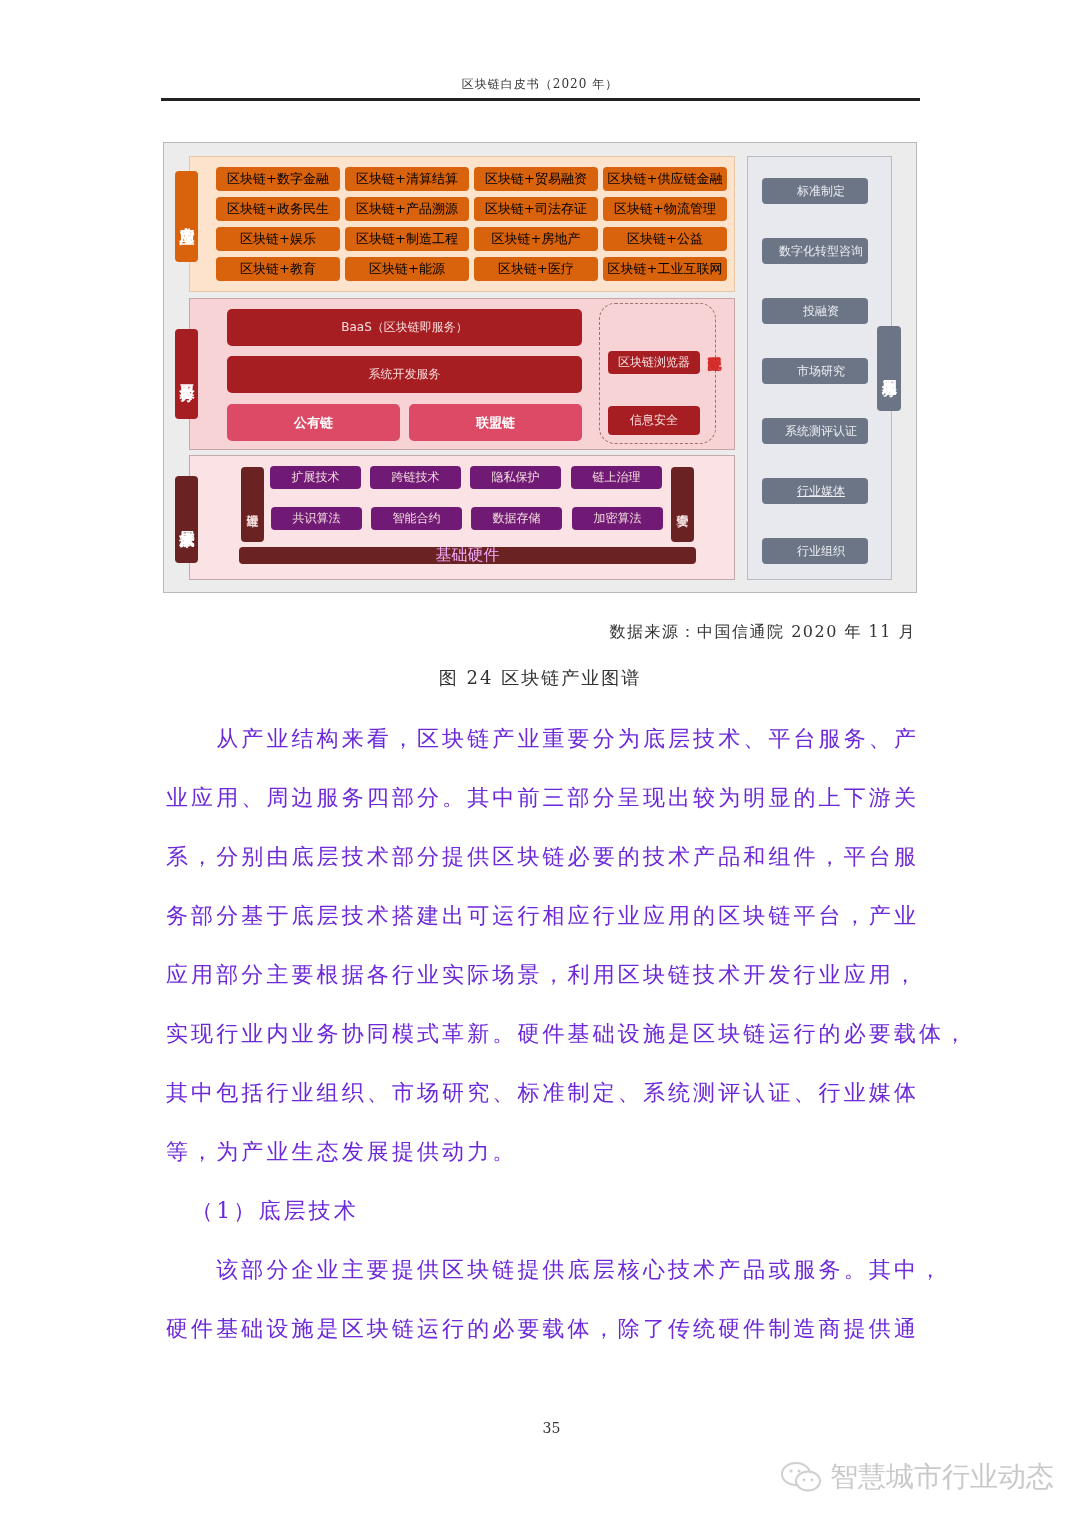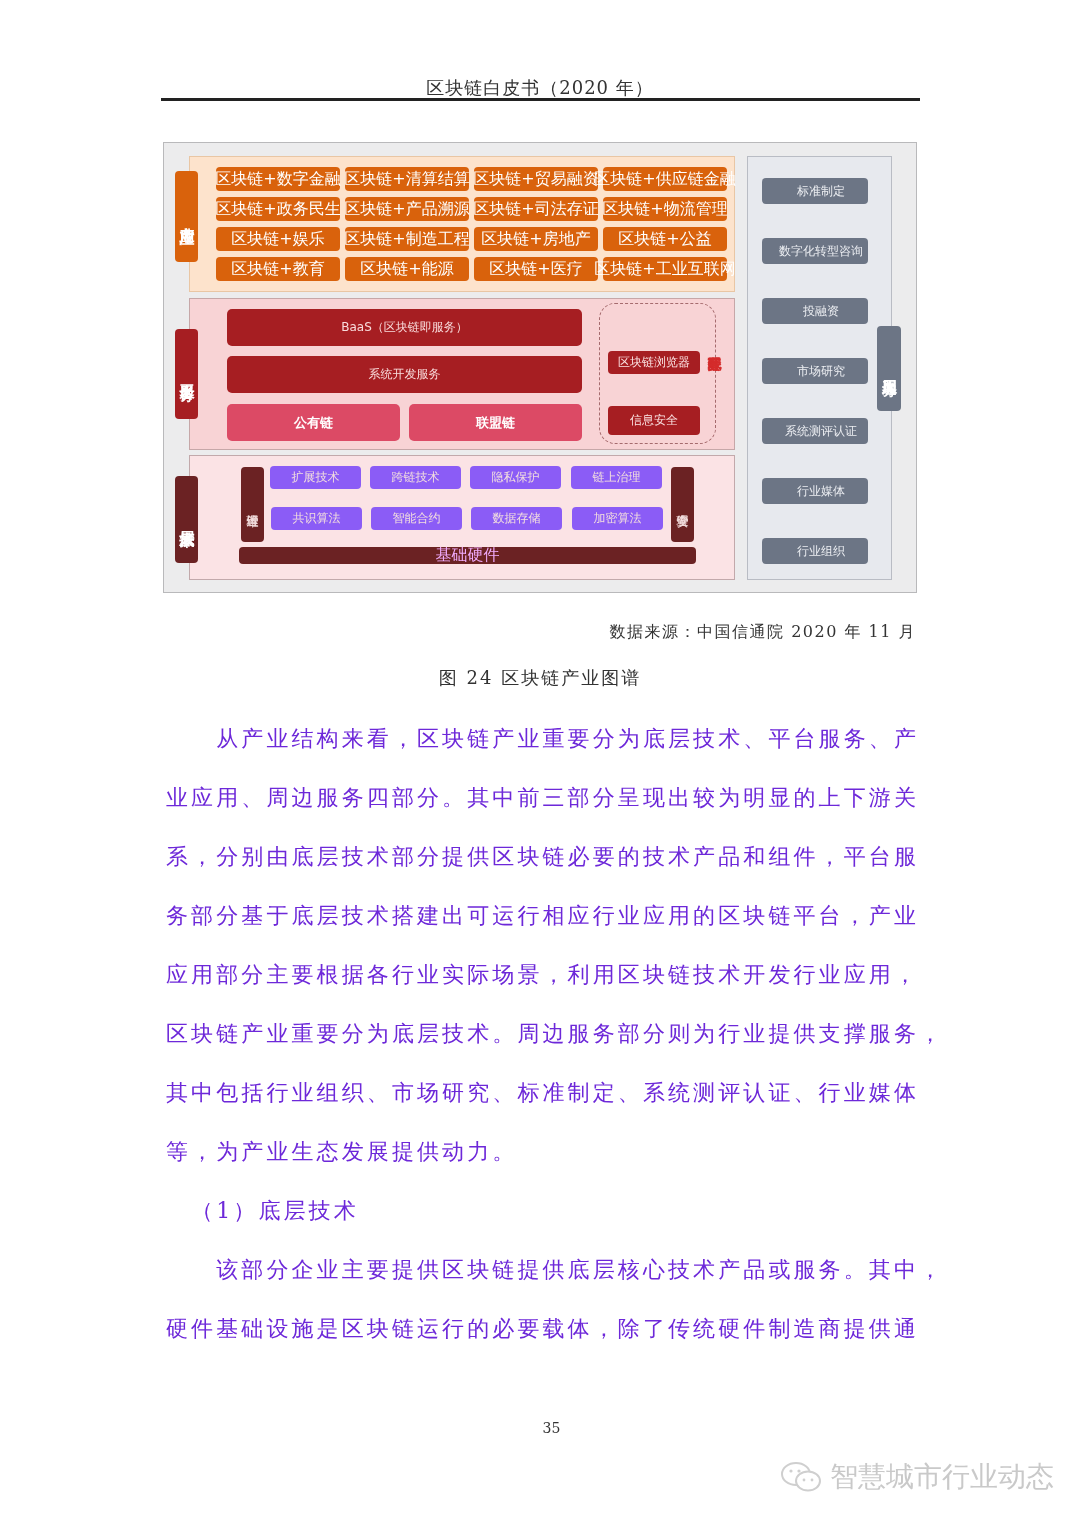--- a/index.html
+++ b/index.html
@@ -1,50 +1,50 @@
 <!DOCTYPE html>
 <html><head>
 <meta charset="utf-8">
 <style>
   * { box-sizing: border-box; margin: 0; padding: 0; }
   html, body { width: 1080px; height: 1528px; background: #ffffff; overflow: hidden; }
   body { position: relative; font-family: "DejaVu Serif", "Liberation Serif", serif; color: #222; }
 
-  .header-title { position: absolute; left: 0; width: 1080px; top: 76px; text-align: center; font-size: 18px; color: #333; letter-spacing: 1px; }
+  .header-title { position: absolute; left: 0; width: 1080px; top: 76px; text-align: center; font-size: 12px; color: #333; letter-spacing: 1px; }
   .header-rule { position: absolute; left: 161px; width: 759px; top: 98px; height: 3px; background: #222; }
 
   
   .figure { position: absolute; left: 163px; top: 142px; width: 754px; height: 451px; background: #ececed; border: 1px solid #b9b9bb; }
   .sans { font-family: "DejaVu Sans", "Liberation Sans", sans-serif; }
 
   .layer { position: absolute; border: 1px solid #b8a8a0; }
   .layer-app { left: 25px; top: 13px; width: 546px; height: 136px; background: #fde3cc; border-color: #e9c6a4; }
   .layer-plat { left: 25px; top: 155px; width: 546px; height: 152px; background: #f8d3d5; border-color: #c6a7a8; }
   .layer-base { left: 25px; top: 312px; width: 546px; height: 125px; background: #fbe3e5; border-color: #c2a9ab; }
   .layer-side { left: 583px; top: 13px; width: 145px; height: 424px; background: #e7e9ee; border-color: #b9bcc4; }
 
   .vlabel { position: absolute; color: #fff; font-weight: bold; font-size: 15px; line-height: 17px; text-align: center; border-radius: 4px; display: flex; align-items: center; justify-content: center; writing-mode: vertical-rl; letter-spacing: 1px; }
 
   .lbl-app { left: 11px; top: 28px; width: 23px; height: 91px; background: #d9620c; }
   .lbl-plat { left: 11px; top: 186px; width: 23px; height: 90px; background: #a61e22; }
   .lbl-base { left: 11px; top: 333px; width: 23px; height: 87px; background: #6b2223; }
   .lbl-side { left: 713px; top: 183px; width: 24px; height: 85px; background: #6c7585; }
 
   .app-grid { position: absolute; left: 52px; top: 24px; display: grid; grid-template-columns: 124px 124px 124px 124px; grid-auto-rows: 24px; column-gap: 5px; row-gap: 6px; }
-  .app-cell { background: #d9620c; color: #ffffff; font-size: 16px; border-radius: 4px; display: flex; align-items: center; justify-content: center; white-space: nowrap; }
+  .app-cell { background: #d9620c; color: #000000; font-size: 13px; border-radius: 4px; display: flex; align-items: center; justify-content: center; white-space: nowrap; }
 
   .plat-bar { position: absolute; background: #a61e22; color: #f9dcdc; font-size: 12px; border-radius: 5px; display: flex; align-items: center; justify-content: center; }
   .plat-chain { position: absolute; background: #dc4a65; color: #fff; font-weight: bold; font-size: 13px; border-radius: 5px; display: flex; align-items: center; justify-content: center; }
 
   .support-box { position: absolute; left: 435px; top: 160px; width: 117px; height: 141px; border: 1px dashed #a56b6e; border-radius: 16px; }
   .support-btn { position: absolute; background: #a61e22; color: #fbe3e3; font-size: 12px; border-radius: 4px; display: flex; align-items: center; justify-content: center; margin-top: 16px; }
   .support-label { position: absolute; left: 540px; top: 203px; width: 18px; color: #d42b2b; font-weight: bold; font-size: 14px; line-height: 15px; writing-mode: vertical-rl; text-align: center; }
 
   .base-side { position: absolute; background: #6b2223; color: #f3dede; font-size: 12px; line-height: 14px; border-radius: 4px; display: flex; align-items: center; justify-content: center; writing-mode: vertical-rl; }
-  .base-cell { position: absolute; background: #8b5cf6; color: #f3dede; font-size: 12px; border-radius: 4px; display: flex; align-items: center; justify-content: center; width: 91px; height: 23px; }
+  .base-cell { position: absolute; background: #701a75; color: #f3dede; font-size: 12px; border-radius: 4px; display: flex; align-items: center; justify-content: center; width: 91px; height: 23px; }
   .base-hw { position: absolute; left: 75px; top: 404px; width: 457px; height: 17px; background: #6b2223; color: #f0abfc; font-size: 16px; border-radius: 4px; display: flex; align-items: center; justify-content: center; }
 
   .side-btn { position: absolute; left: 598px; width: 106px; height: 26px; background: #6c7585; color: #eceef2; font-size: 12px; border-radius: 4px; display: flex; align-items: center; justify-content: center; white-space: nowrap; padding-left: 12px; }
 
   .source { position: absolute; right: 164px; top: 622px; font-size: 16px; color: #333; letter-spacing: 1.5px; }
   .caption { position: absolute; left: 0; width: 1080px; top: 666px; text-align: center; font-size: 18px; color: #333; letter-spacing: 2px; }
 
   .body-line { position: absolute; left: 166px; width: 750px; font-size: 22px; color: #6d28d9; white-space: nowrap; letter-spacing: 3.1px; }
   .page-num { position: absolute; left: 0; width: 1103px; top: 1420px; text-align: center; font-size: 14px; color: #333; }
 
@@ -104,34 +104,34 @@
   <div class="base-cell" style="left:307px; top:364px;">数据存储</div>
   <div class="base-cell" style="left:408px; top:364px;">加密算法</div>
   <div class="base-hw">基础硬件</div>
 
   <div class="layer layer-side"></div>
   <div class="side-btn" style="top:35px;">标准制定</div>
   <div class="side-btn" style="top:95px;">数字化转型咨询</div>
   <div class="side-btn" style="top:155px;">投融资</div>
   <div class="side-btn" style="top:215px;">市场研究</div>
   <div class="side-btn" style="top:275px;">系统测评认证</div>
-  <div class="side-btn" style="top:335px;">行业媒体</div>
+  <div class="side-btn" style="top:335px;text-decoration:underline;">行业媒体</div>
   <div class="side-btn" style="top:395px;">行业组织</div>
   <div class="vlabel lbl-side">周边服务</div>
 </div>
 
 <div class="source">数据来源：中国信通院 2020 年 11 月</div>
 <div class="caption">图 24 区块链产业图谱</div>
 
 <div class="body-line" style="top:724px;">　　从产业结构来看，区块链产业重要分为底层技术、平台服务、产</div>
 <div class="body-line" style="top:783px;text-align:right;">业应用、周边服务四部分。其中前三部分呈现出较为明显的上下游关</div>
 <div class="body-line" style="top:842px;">系，分别由底层技术部分提供区块链必要的技术产品和组件，平台服</div>
 <div class="body-line" style="top:901px;">务部分基于底层技术搭建出可运行相应行业应用的区块链平台，产业</div>
 <div class="body-line" style="top:960px;">应用部分主要根据各行业实际场景，利用区块链技术开发行业应用，</div>
-<div class="body-line" style="top:1019px;">区块链产业重要分为底层技术。周边服务部分则为行业提供支撑服务，</div>
+<div class="body-line" style="top:1019px;">实现行业内业务协同模式革新。硬件基础设施是区块链运行的必要载体，</div>
 <div class="body-line" style="top:1078px;">其中包括行业组织、市场研究、标准制定、系统测评认证、行业媒体</div>
 <div class="body-line" style="top:1137px;">等，为产业生态发展提供动力。</div>
 <div class="body-line" style="top:1196px;">　（1）底层技术</div>
 <div class="body-line" style="top:1255px;">　　该部分企业主要提供区块链提供底层核心技术产品或服务。其中，</div>
 <div class="body-line" style="top:1314px;">硬件基础设施是区块链运行的必要载体，除了传统硬件制造商提供通</div>
 
 <div class="page-num">35</div>
 
 <div class="watermark">
   <span class="wm-icon">

